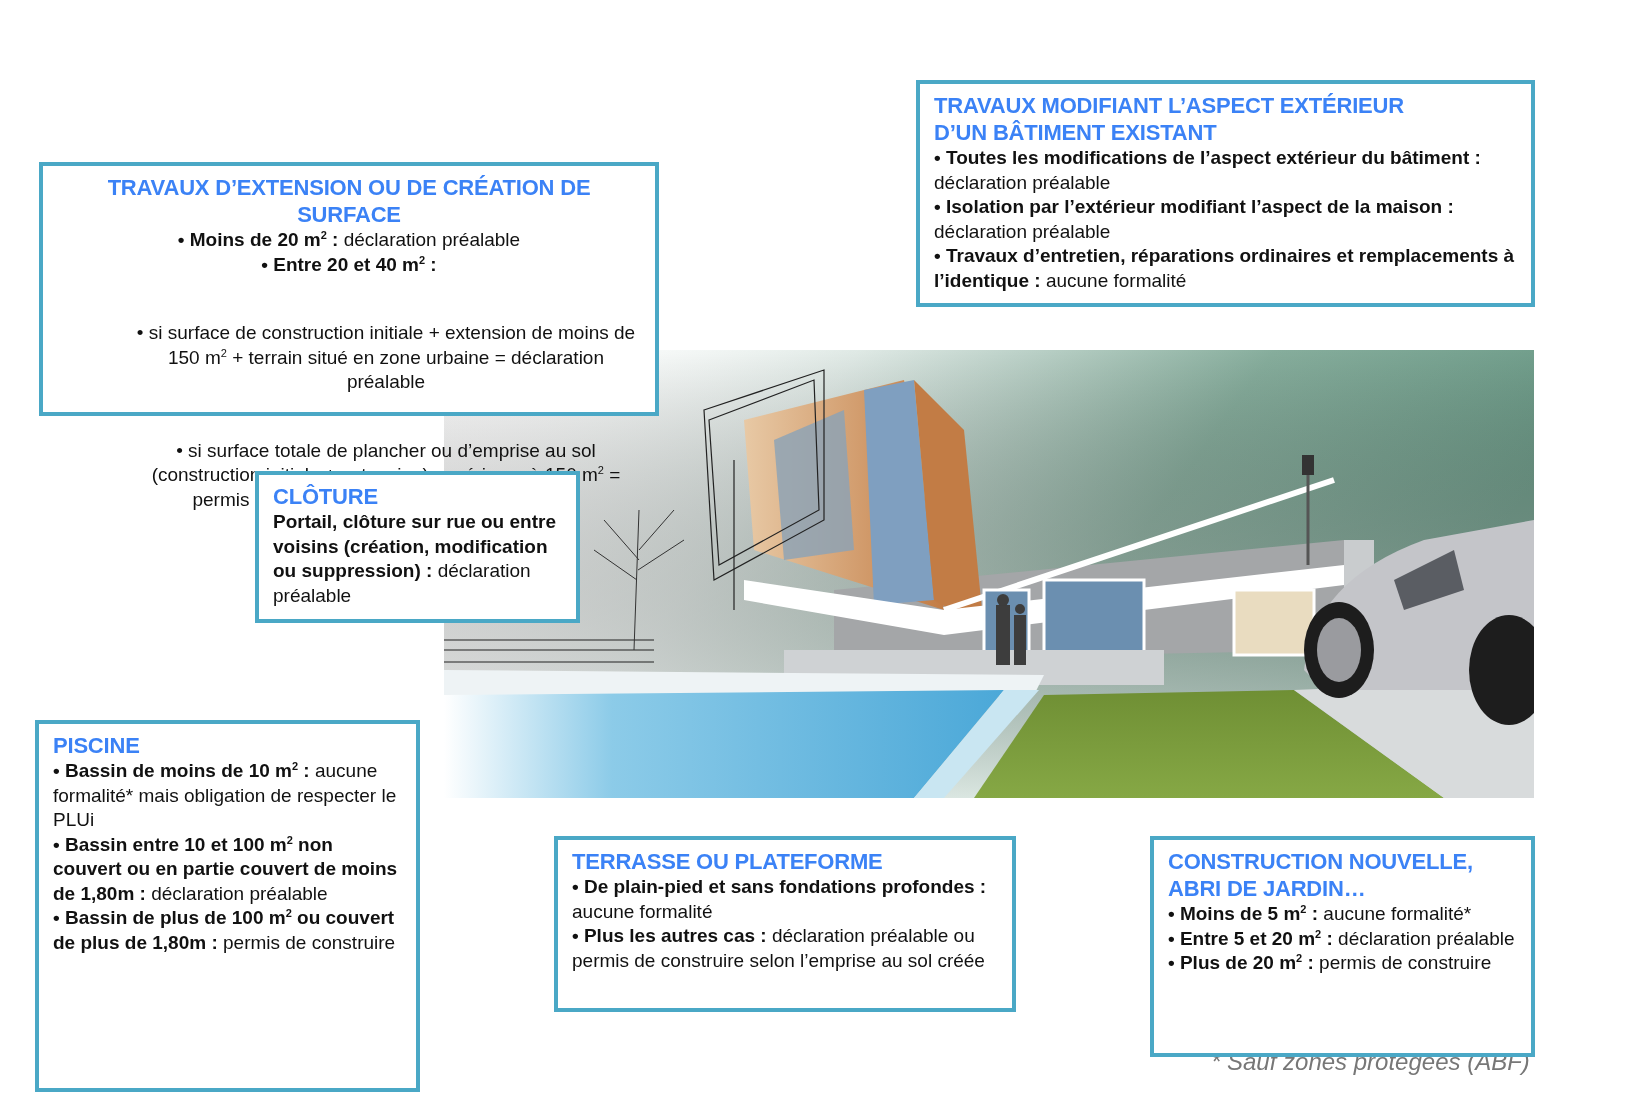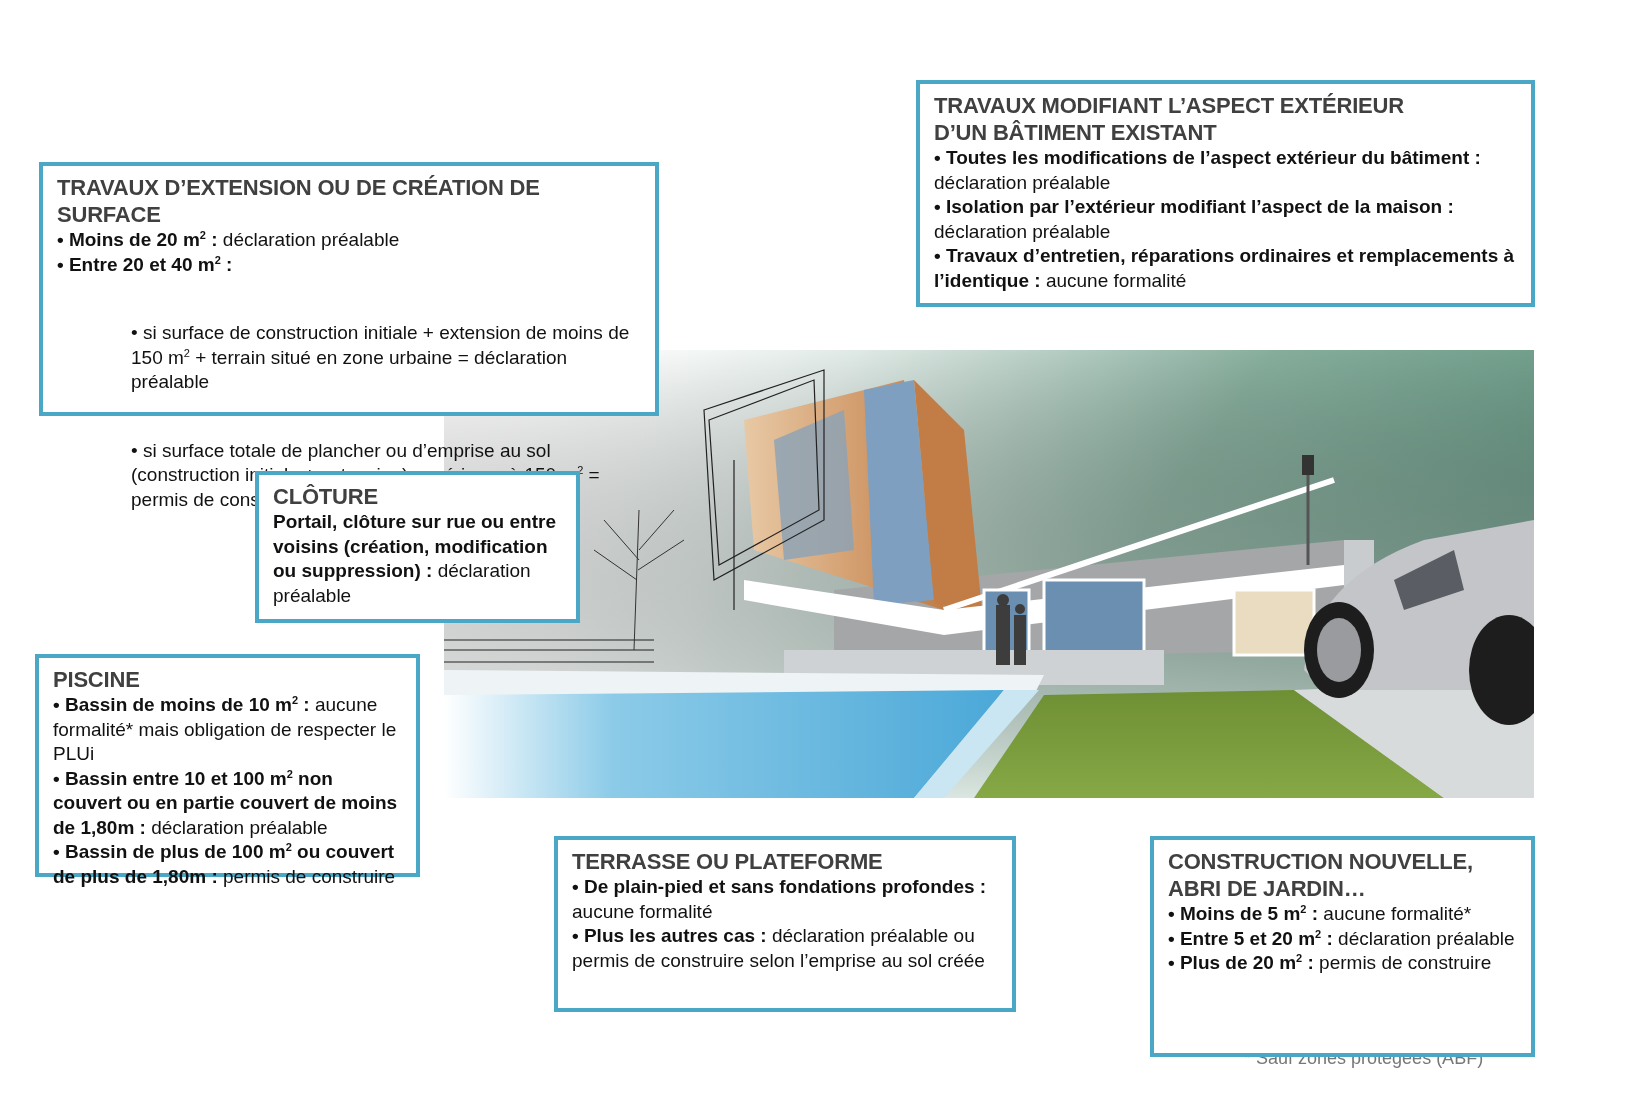--- a/index.html
+++ b/index.html
@@ -1,26 +1,26 @@
 <!DOCTYPE html>
 <html><head>
 <meta charset="utf-8">
 <style>
   html,body{margin:0;padding:0;}
   body{width:1630px;height:1096px;position:relative;background:#ffffff;overflow:hidden;
        font-family:"Liberation Sans","DejaVu Sans",sans-serif;color:#111;}
   .box{position:absolute;box-sizing:border-box;border:4px solid #4aa8c6;background:#fff;
        padding:8px 14px 10px 14px;font-size:19px;line-height:24.5px;z-index:5;}
-  .box h2{margin:0;color:#404040;font-size:22px;line-height:27px;font-weight:bold;
+  .box h2{margin:0;color:#3b82f6;font-size:22px;line-height:27px;font-weight:bold;
           font-family:"Liberation Sans",sans-serif;letter-spacing:-0.2px;}
   .line{display:block;}
   .b{font-weight:bold;margin-top:44px;}
   .sub{padding-left:74px;display:block;margin-top:44px;}
   sup{font-size:11px;line-height:0;vertical-align:7px;}
-  .footnote{position:absolute;left:1244px;top:1048px;color:#777;font-size:18px;}
+  .footnote{position:absolute;left:1211px;top:1048px;font-style:italic;color:#777;font-size:24px;}
   .scene{position:absolute;left:444px;top:350px;width:1090px;height:448px;overflow:hidden;z-index:1;}
 </style>
 </head>
 <body>
 
 <div class="scene">
   <svg width="1090" height="448" viewBox="0 0 1090 448" xmlns="http://www.w3.org/2000/svg">
     <defs>
       <linearGradient id="sky" x1="0" y1="0" x2="1" y2="0.3">
         <stop offset="0" stop-color="#ffffff" stop-opacity="0"></stop>
@@ -100,21 +100,21 @@
     <g stroke="#333" stroke-width="1" fill="none">
       <line x1="190" y1="300" x2="195" y2="160"></line>
       <line x1="195" y1="210" x2="160" y2="170"></line>
       <line x1="195" y1="200" x2="230" y2="160"></line>
       <line x1="193" y1="230" x2="150" y2="200"></line>
       <line x1="194" y1="220" x2="240" y2="190"></line>
     </g>
   </svg>
 </div>
 
-<div class="box" style="left:39px;top:162px;width:620px;height:254px;">
+<div class="box" style="left:39px;top:162px;width:620px;height:254px;text-align:center;">
   <h2>TRAVAUX D’EXTENSION OU DE CRÉATION DE SURFACE</h2>
   <span class="line"><span class="b"><span>• Moins de 20 m</span><sup>2</sup><span> :</span></span><span> déclaration préalable</span></span>
   <span class="line"><span class="b"><span>• Entre 20 et 40 m</span><sup>2</sup><span> :</span></span><span></span></span>
   <span class="sub"><span>• si surface de construction initiale + extension de moins de 150 m</span><sup>2</sup><span> + terrain situé  en zone urbaine = déclaration préalable</span></span>
   <span class="sub"><span>• si surface totale de plancher ou d’emprise au sol (construction initiale +  extension) supérieure à 150 m</span><sup>2</sup><span> = permis de construire + recours à un architecte</span></span>
 </div>
 
 <div class="box" style="left:916px;top:80px;width:619px;height:227px;">
   <h2>
       <span class="line">TRAVAUX MODIFIANT L’ASPECT EXTÉRIEUR</span>
@@ -123,21 +123,21 @@
   <span class="line"><span class="b">• Toutes les modifications de l’aspect extérieur du bâtiment :</span><span> déclaration préalable</span></span>
   <span class="line"><span class="b">• Isolation par l’extérieur modifiant l’aspect de la maison :</span><span> déclaration préalable</span></span>
   <span class="line"><span class="b">• Travaux d’entretien, réparations ordinaires et remplacements à l’identique :</span><span> aucune formalité</span></span>
 </div>
 
 <div class="box" style="left:255px;top:471px;width:325px;height:152px;">
   <h2>CLÔTURE</h2>
   <span class="line"><span class="b">Portail, clôture sur rue ou entre voisins (création, modification ou suppression) :</span><span> déclaration préalable</span></span>
 </div>
 
-<div class="box" style="left:35px;top:654px;width:385px;height:223px;">
+<div class="box" style="left:35px;top:720px;width:385px;height:372px;">
   <h2>PISCINE</h2>
   <span class="line"><span class="b"><span>• Bassin de moins de 10 m</span><sup>2</sup><span> :</span></span><span> aucune formalité* mais obligation de respecter le PLUi</span></span>
   <span class="line"><span class="b"><span>• Bassin entre 10 et 100 m</span><sup>2</sup><span> non couvert ou en partie couvert de moins de 1,80m :</span></span><span> déclaration préalable</span></span>
   <span class="line"><span class="b"><span>• Bassin de plus de 100 m</span><sup>2</sup><span> ou couvert de plus de 1,80m :</span></span><span> permis de construire</span></span>
 </div>
 
 <div class="box" style="left:554px;top:836px;width:462px;height:176px;">
   <h2>TERRASSE OU PLATEFORME</h2>
   <span class="line"><span class="b">• De plain-pied et sans fondations profondes :</span><span> aucune formalité</span></span>
   <span class="line"><span class="b">• Plus les autres cas :</span><span> déclaration préalable ou permis de construire selon l’emprise au sol créée</span></span>

